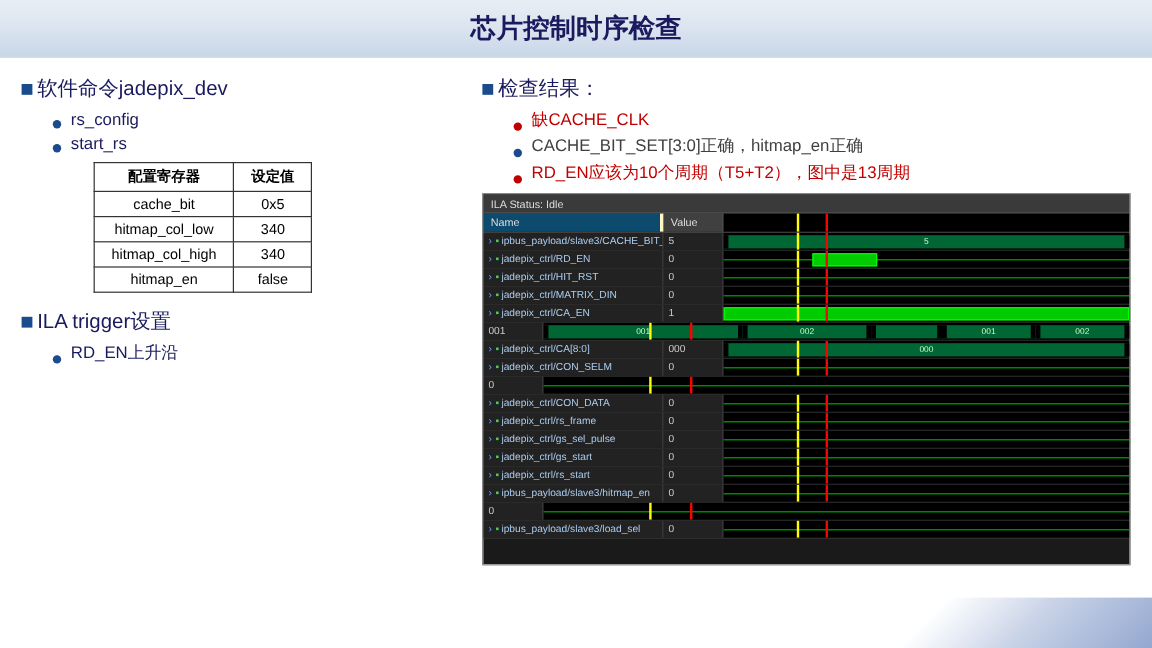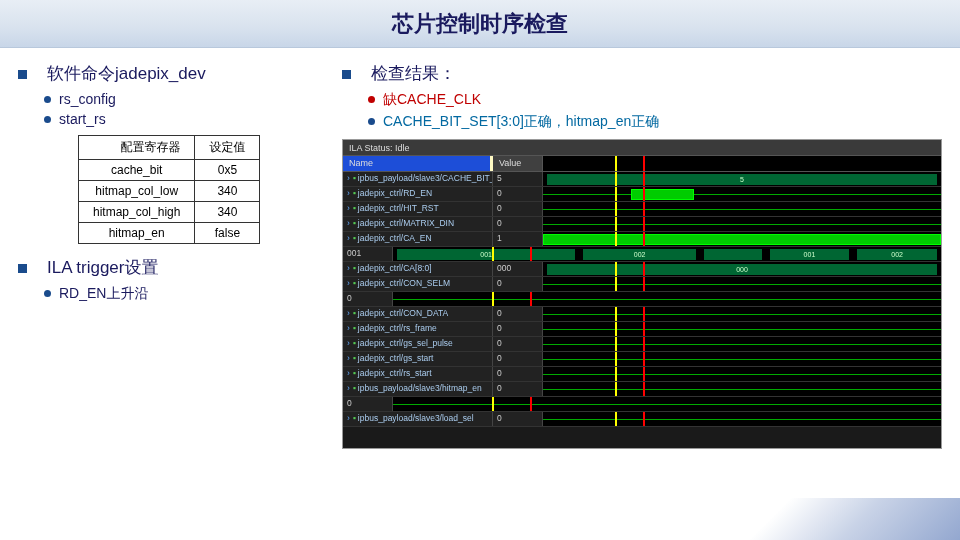--- a/index.html
+++ b/index.html
@@ -21,65 +21,65 @@
   }
   .content {
     padding: 14px 18px 0 18px;
     display: flex;
     gap: 20px;
   }
   .left-col { width: 370px; }
   .right-col { flex: 1; padding-left: 12px; }
 
   .bullet-l1 {
-    display: flex; align-items: baseline; gap: 20px;
+    display: flex; align-items: baseline; gap: 4px;
     font-size: 17px; color: #1a1a5e; font-weight: 500;
     margin-bottom: 6px;
   }
   .sq { width: 9px; height: 9px; background: #1a4b8c; display:inline-block; flex-shrink:0; margin-top:6px;}
   .bullet-l2 {
-    display: flex; align-items: flex-start; gap: 8px;
+    display: flex; align-items: flex-end; gap: 8px;
     font-size: 14px; color: #1a1a5e;
     margin-left: 26px; margin-bottom: 4px;
   }
   .dot { width:7px; height:7px; border-radius:50%; background:#1a4b8c; display:inline-block; flex-shrink:0; margin-top:5px;}
   .dot.red { background:#c00000; }
 
   table.cfg {
     border-collapse: collapse;
     margin: 8px 0 0 60px;
     font-size: 12px;
   }
   table.cfg th, table.cfg td {
     border: 1px solid #333;
     padding: 3px 14px;
     text-align: center;
   }
-  table.cfg th { font-weight: normal; text-align: right; }
+  table.cfg th { font-weight: bold; }
 
   .ila-section { margin-top: 12px; }
 
   
   .wave-area {
     margin-top: 8px;
-    width: 600px; height: 310px;
+    width: 540px; height: 310px;
     background: #1a1a1a;
     position: relative;
     font-size: 9px;
     color: #ddd;
     border: 1px solid #999;
   }
   .wave-top {
     height: 16px; background:#3a3a3a; border-bottom:1px solid #555;
     display:flex; align-items:center; padding:0 6px; font-size:9px;
   }
   .wave-head {
     height: 16px; display:flex; border-bottom:1px solid #555;
   }
-  .wave-head .col-name { width:150px; background:#1d4ed8; padding:2px 6px; border-right:3px solid #fef9c3;}
+  .wave-head .col-name { width:150px; background:#0c4a6e; padding:2px 6px; border-right:3px solid #fef9c3;}
   .wave-head .col-val  { width:50px;  background:#404040; padding:2px 6px; border-right:1px solid #555;}
   .wave-head .col-trace{ flex:1; background:#000; position:relative;}
   .wave-row {
     height: 15px; display:flex; border-bottom:1px solid #333;
   }
   .wave-row .col-name { width:150px; background:#222; padding:1px 4px; border-right:1px solid #444; white-space:nowrap; overflow:hidden; color:#aaccee; font-size:8.5px;}
   .wave-row .col-val  { width:50px;  background:#222; padding:1px 4px; border-right:1px solid #444; color:#ccc; font-size:8.5px;}
   .wave-row .col-trace{ flex:1; background:#000; position:relative;}
   .trace-line { position:absolute; top:50%; left:0; right:0; height:1px; background:#0a0;}
   .trace-hi   { position:absolute; height:11px; top:2px; background:#0c0; border:1px solid #0f0;}
@@ -161,21 +161,25 @@
       <span class="sq"></span>
       <span>检查结果：</span>
     </div>
     <div id="result-list">
         <div class="bullet-l2">
           <span class="dot red"></span>
           <span style="color:#c00000">缺CACHE_CLK</span>
         </div>
         <div class="bullet-l2">
           <span class="dot"></span>
-          <span style="color:#0369a1">CACHE_BIT_SET[3:0]正确，hitmap_en正确</span>
+          <span style="color:#404040">CACHE_BIT_SET[3:0]正确，hitmap_en正确</span>
+        </div>
+        <div class="bullet-l2">
+          <span class="dot red"></span>
+          <span style="color:#c00000">RD_EN应该为10个周期（T5+T2），图中是13周期</span>
         </div>
       </div>
 
     <div class="wave-area">
       <div class="wave-top">
         <span>ILA Status: Idle</span>
       </div>
       <div class="wave-head">
         <div class="col-name">Name</div>
         <div class="col-val">Value</div>

